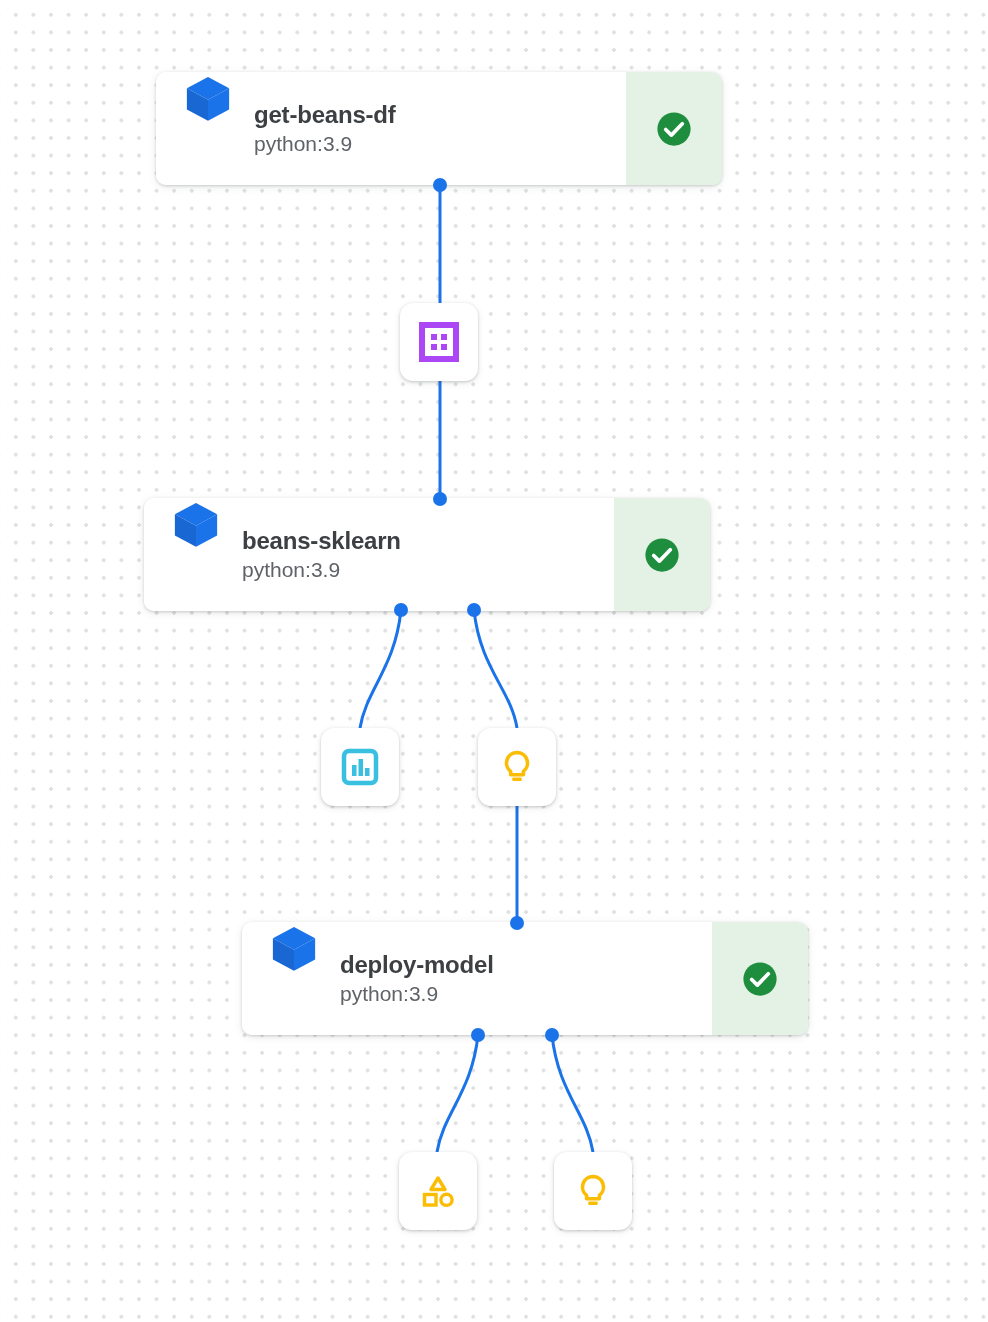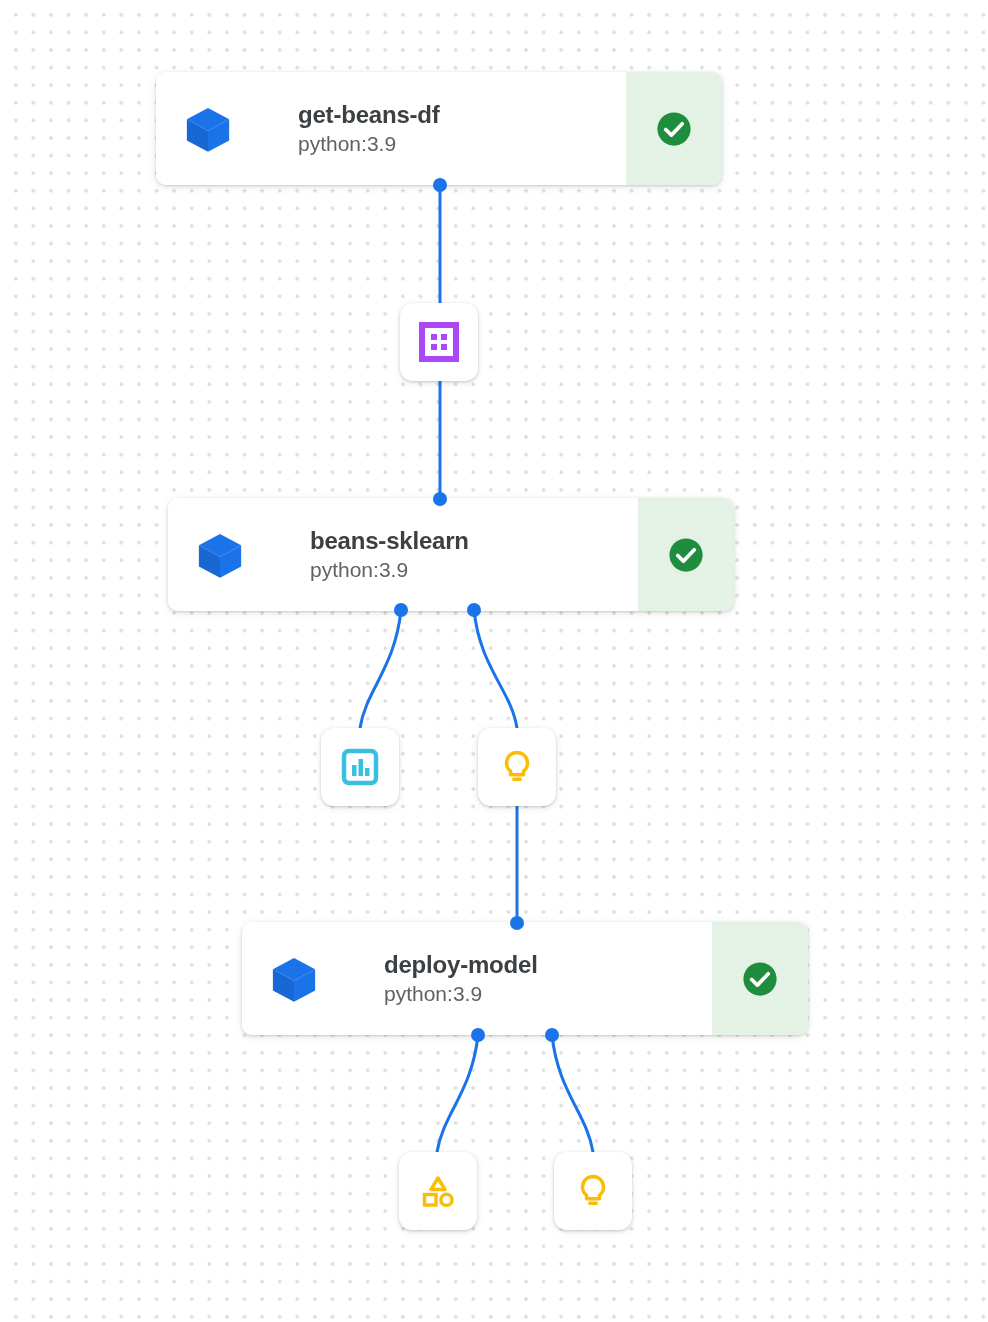--- a/index.html
+++ b/index.html
@@ -37,25 +37,23 @@
     align-items: stretch;
     background: #ffffff;
     border-radius: 10px;
     box-shadow: 0 1px 3px rgba(60,64,67,0.22), 0 2px 8px rgba(60,64,67,0.10);
     overflow: hidden;
     box-sizing: border-box;
   }
   .task-body {
     flex: 1 1 auto;
     display: flex;
-    align-items: center;
     padding-left: 26px;
     background: #ffffff;
     min-width: 0;
-    gap: 44px;
   }
   .cube-icon {
     flex: 0 0 auto;
     width: 52px;
     height: 52px;
     margin-right: 20px;
   }
   .task-text {
     display: flex;
     flex-direction: column;
@@ -167,21 +165,21 @@
   <div class="artifact-node" style="left:400px; top:303px;">
     <svg class="artifact-glyph" viewBox="0 0 40 40">
       <rect x="3" y="3" width="34" height="34" fill="none" stroke="#ab47f5" stroke-width="6"></rect>
       <rect x="12" y="12" width="6" height="6" fill="#ab47f5"></rect>
       <rect x="22" y="12" width="6" height="6" fill="#ab47f5"></rect>
       <rect x="12" y="22" width="6" height="6" fill="#ab47f5"></rect>
       <rect x="22" y="22" width="6" height="6" fill="#ab47f5"></rect>
     </svg>
   </div>
 
-  <div class="task-node" style="left:168px; top:498px; width:566px; height:113px;">
+  <div class="task-node" style="left:144px; top:498px; width:566px; height:113px;">
     <div class="task-body">
       <svg class="cube-icon" viewBox="0 0 64 64">
         <polygon points="32,6 58,20 32,34 6,20" fill="#1a73e8"></polygon>
         <polygon points="6,20 32,34 32,60 6,46" fill="#1967d2"></polygon>
         <polygon points="58,20 58,46 32,60 32,34" fill="#1a73e8"></polygon>
       </svg>
       <div class="task-text">
         <div class="task-title">beans-sklearn</div>
         <div class="task-subtitle">python:3.9</div>
       </div>

